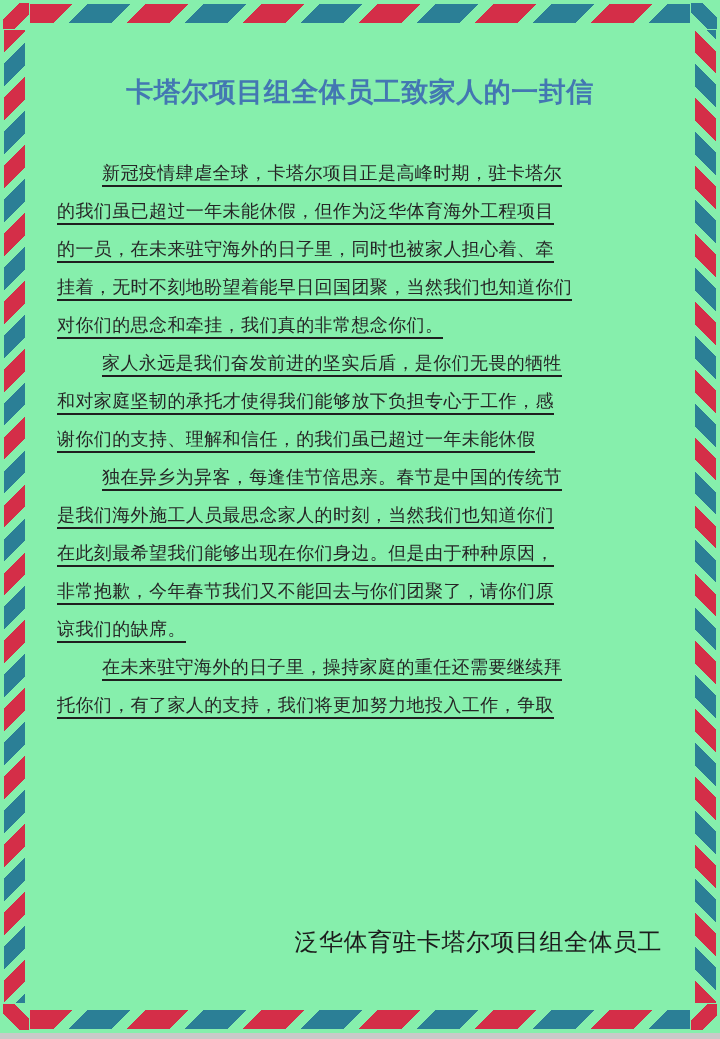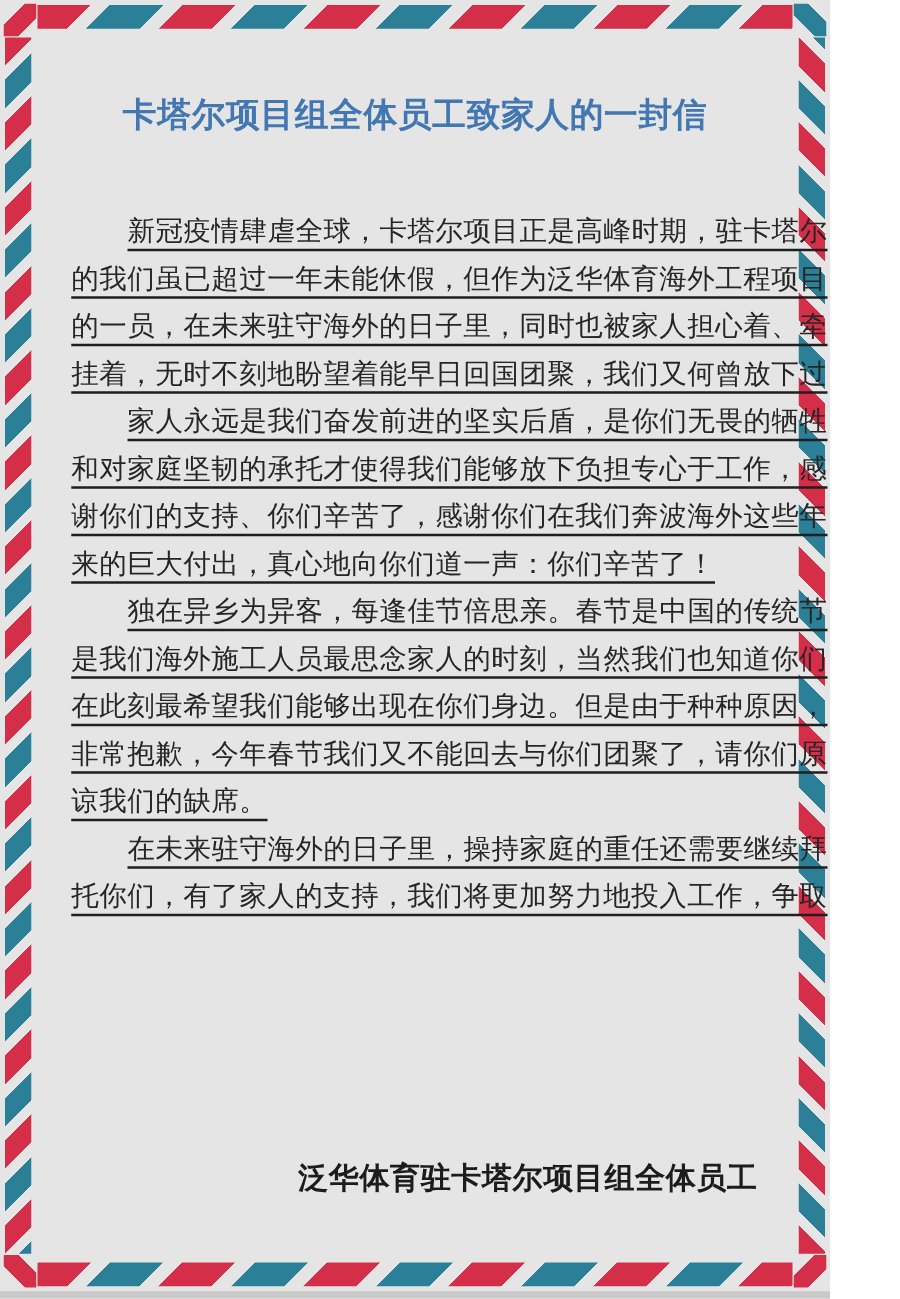--- a/index.html
+++ b/index.html
@@ -6,23 +6,23 @@
     margin: 0;
     padding: 0;
     width: 720px;
     height: 1039px;
     background: #ffffff;
     overflow: hidden;
     font-family: "Liberation Serif", "DejaVu Serif", serif;
   }
   .page {
     position: relative;
-    width: 664px;
+    width: 720px;
     height: 1039px;
-    background: #e5e5e5;
+    background: #86efac;
   }
 
   
   .stripe { position: absolute; }
   .stripe-top {
     top: 4px; left: 30px; right: 30px; height: 19px;
     background: repeating-linear-gradient(135deg,
       var(--stripe-red) 0 30px, transparent 30px 41px,
       var(--stripe-teal) 41px 71px, transparent 71px 82px);
   }
@@ -68,40 +68,40 @@
     top: 74px; left: 0; right: 0;
     margin: 0;
     text-align: center;
     font-size: 27px;
     font-weight: bold;
     letter-spacing: 0.5px;
     color: var(--title-color);
   }
   .letter-body {
     position: absolute;
-    top: 167px; left: 57px; right: 57px;
+    top: 155px; left: 57px; right: 57px;
     color: var(--text-color);
-    font-size: 22px;
+    font-size: 18px;
     letter-spacing: 0.4px;
   }
   .line {
     height: 38px;
     line-height: 36px;
     white-space: nowrap;
   }
   .para .line:first-child { padding-left: 45px; }
   .line-text {
     border-bottom: 2px solid var(--underline-color);
     padding-bottom: 2px;
   }
   .signature {
     position: absolute;
     top: 926px; right: 58px;
     font-size: 24px;
-    font-weight: bold;
+    font-weight: normal;
     letter-spacing: 0.5px;
     color: var(--signature-color);
   }
   .bottom-bar {
     position: absolute;
     left: 0; right: 0; bottom: 0;
     height: 6px;
     background: var(--bottom-bar-color);
   }
 </style>
@@ -119,27 +119,27 @@
   <div class="corner corner-bl"></div>
   <div class="corner corner-br"></div>
 
   <h1 class="title">卡塔尔项目组全体员工致家人的一封信</h1>
 
   <div class="letter-body">
       <div class="para">
         <div class="line"><span class="line-text">新冠疫情肆虐全球，卡塔尔项目正是高峰时期，驻卡塔尔</span></div>
         <div class="line"><span class="line-text">的我们虽已超过一年未能休假，但作为泛华体育海外工程项目</span></div>
         <div class="line"><span class="line-text">的一员，在未来驻守海外的日子里，同时也被家人担心着、牵</span></div>
-        <div class="line"><span class="line-text">挂着，无时不刻地盼望着能早日回国团聚，我们又何曾放下过</span></div>
+        <div class="line"><span class="line-text">挂着，无时不刻地盼望着能早日回国团聚，当然我们也知道你们</span></div>
+        <div class="line"><span class="line-text">对你们的思念和牵挂，我们真的非常想念你们。</span></div>
       </div>
       <div class="para">
         <div class="line"><span class="line-text">家人永远是我们奋发前进的坚实后盾，是你们无畏的牺牲</span></div>
         <div class="line"><span class="line-text">和对家庭坚韧的承托才使得我们能够放下负担专心于工作，感</span></div>
-        <div class="line"><span class="line-text">谢你们的支持、你们辛苦了，感谢你们在我们奔波海外这些年</span></div>
-        <div class="line"><span class="line-text">来的巨大付出，真心地向你们道一声：你们辛苦了！</span></div>
+        <div class="line"><span class="line-text">谢你们的支持、理解和信任，的我们虽已超过一年未能休假</span></div>
       </div>
       <div class="para">
         <div class="line"><span class="line-text">独在异乡为异客，每逢佳节倍思亲。春节是中国的传统节</span></div>
         <div class="line"><span class="line-text">是我们海外施工人员最思念家人的时刻，当然我们也知道你们</span></div>
         <div class="line"><span class="line-text">在此刻最希望我们能够出现在你们身边。但是由于种种原因，</span></div>
         <div class="line"><span class="line-text">非常抱歉，今年春节我们又不能回去与你们团聚了，请你们原</span></div>
         <div class="line"><span class="line-text">谅我们的缺席。</span></div>
       </div>
       <div class="para">
         <div class="line"><span class="line-text">在未来驻守海外的日子里，操持家庭的重任还需要继续拜</span></div>

